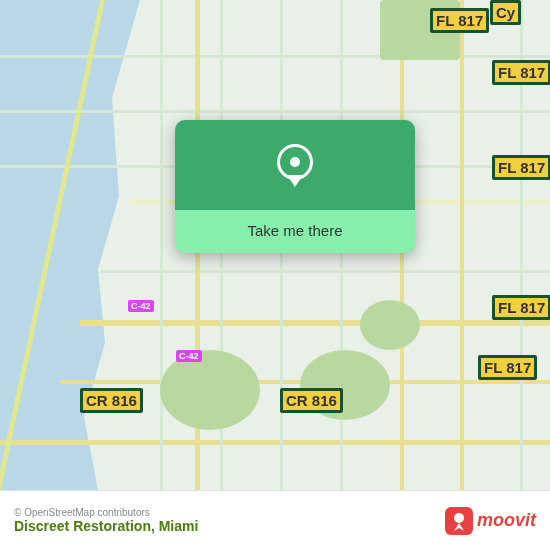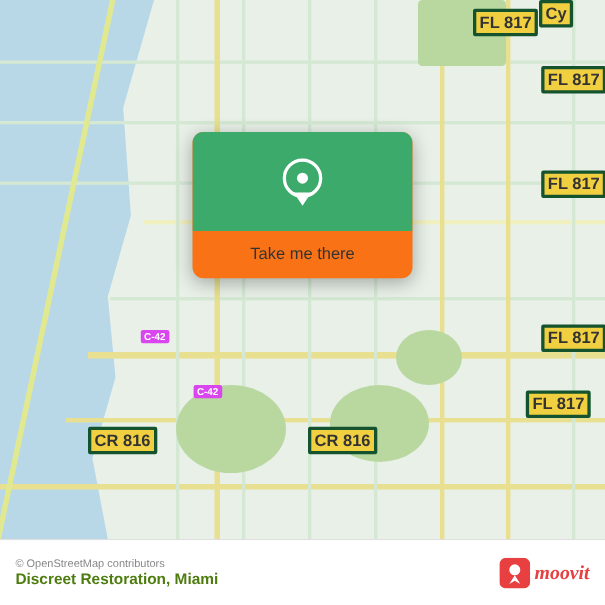--- a/index.html
+++ b/index.html
@@ -108,22 +108,22 @@
       padding: 1px 3px;
       color: white;
       white-space: nowrap;
     }
 
     
     .popup-card {
       position: absolute;
       left: 175px;
       top: 120px;
-      width: 200px;
-      background: #f97316;
+      width: 240px;
+      background: #86efac;
       border-radius: 10px;
       box-shadow: 0 4px 16px rgba(0,0,0,0.3);
       overflow: hidden;
       z-index: 10;
     }
 
     .popup-green-area {
       background: #3caa6a;
       height: 90px;
       display: flex;
@@ -224,21 +224,20 @@
     .moovit-icon {
       width: 28px;
       height: 28px;
     }
 
     .moovit-text {
       font-size: 18px;
       font-weight: bold;
       color: #e84040;
       font-style: italic;
-      font-family: Liberation Serif, serif;
     }
   </style>
 </head>
 <body>
 
 <div id="map-container">
   <div class="map-bg"></div>
   <div class="map-water"></div>
 
   <div class="road h-road-1"></div>

